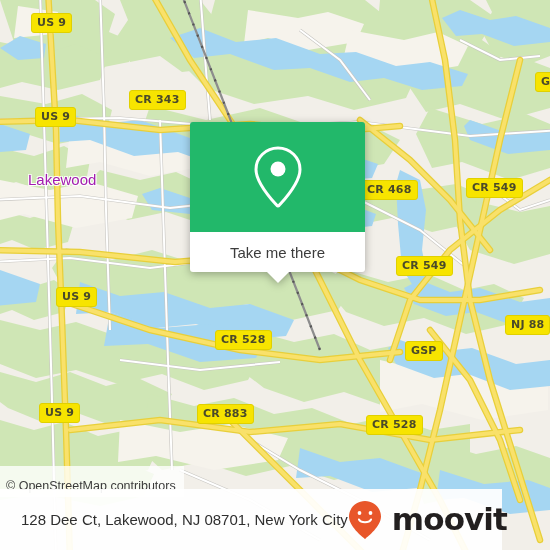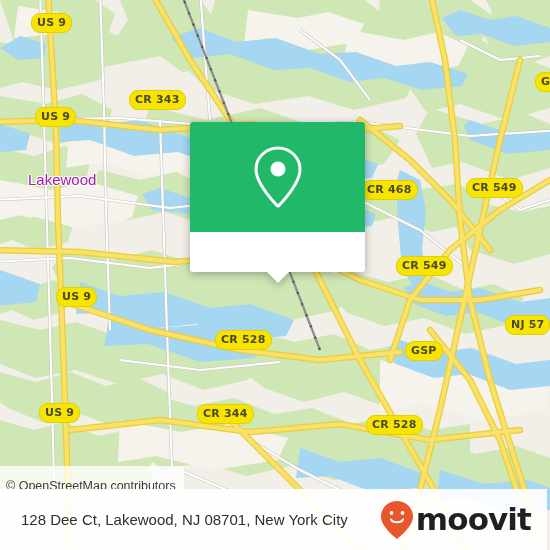--- a/index.html
+++ b/index.html
@@ -27,21 +27,21 @@
     overflow: hidden;
     background: #f2efe9;
   }
   #map svg { display: block; }
 
   
   .shield {
     position: absolute;
     background: #f7e400;
     border: 1.5px solid #e0d000;
-    border-radius: 9px;
+    border-radius: 3px;
     color: #4a4a2a;
     font-family: "DejaVu Sans", sans-serif;
     font-weight: bold;
     font-size: 11px;
     line-height: 1;
     padding: 3px 5px 4px 5px;
     white-space: nowrap;
     letter-spacing: 0.2px;
     box-sizing: border-box;
   }
@@ -114,39 +114,39 @@
     color: #3b3b3b;
     font-size: 12.5px;
     font-family: "Liberation Sans", sans-serif;
   }
 
   
   #footer {
     position: absolute;
     left: 0;
     top: 489px;
-    width: 547px;
+    width: 502px;
     height: 61px;
     background: rgba(255,255,255,.93);
     display: flex;
     align-items: center;
     box-sizing: border-box;
     padding: 0 16px 0 21px;
   }
   #footer-address {
     color: #2f2f2f;
     font-size: 15px;
     white-space: nowrap;
     font-family: "Liberation Sans", sans-serif;
   }
   #brand {
     margin-left: auto;
     display: flex;
     align-items: center;
-    gap: 2px;
+    gap: 10px;
   }
   #brand-wordmark {
     color: #221f1f;
     font-size: 31px;
     font-weight: bold;
     letter-spacing: -0.9px;
     font-family: "DejaVu Sans", sans-serif;
     line-height: 1;
   }
 </style>
@@ -300,40 +300,41 @@
     <div class="place-label" style="left:28px; top:171px;">Lakewood</div>
 
     <div class="shield" style="left:31px; top:13px;">US 9</div>
     <div class="shield" style="left:129px; top:90px;">CR 343</div>
     <div class="shield" style="left:35px; top:107px;">US 9</div>
     <div class="shield" style="left:535px; top:72px;">GSP</div>
     <div class="shield" style="left:361px; top:180px;">CR 468</div>
     <div class="shield" style="left:466px; top:178px;">CR 549</div>
     <div class="shield" style="left:396px; top:256px;">CR 549</div>
     <div class="shield" style="left:56px; top:287px;">US 9</div>
-    <div class="shield" style="left:505px; top:315px;">NJ 57</div>
+    <div class="shield" style="left:505px; top:315px;">NJ 88</div>
     <div class="shield" style="left:215px; top:330px;">CR 528</div>
     <div class="shield" style="left:405px; top:341px;">GSP</div>
     <div class="shield" style="left:39px; top:403px;">US 9</div>
-    <div class="shield" style="left:197px; top:404px;">CR 344</div>
+    <div class="shield" style="left:197px; top:404px;">CR 883</div>
     <div class="shield" style="left:366px; top:415px;">CR 528</div>
 
     <div id="attribution">
       <span>© OpenStreetMap contributors</span>
     </div>
   </div>
 
   <div id="callout">
     <div id="callout-top">
       <svg width="56" height="66" viewBox="0 0 56 66">
         <path d="M28 4 C15.8 4 6 13.6 6 25.4 C6 39 22 56 27 61.6 C27.5 62.2 28.5 62.2 29 61.6 C34 56 50 39 50 25.4 C50 13.6 40.2 4 28 4 Z" fill="none" stroke="#ffffff" stroke-width="3"></path>
         <circle cx="28" cy="25" r="7.5" fill="#ffffff"></circle>
       </svg>
     </div>
     <div id="callout-bottom">
+      <span id="callout-label">Take me there</span>
       <div id="callout-pointer"></div>
     </div>
   </div>
 
   <div id="footer">
     <span id="footer-address">128 Dee Ct, Lakewood, NJ 08701, New York City</span>
     <div id="brand">
       <svg width="34" height="40" viewBox="0 0 34 40">
         <path d="M17 1 C8.2 1 1 8 1 16.6 C1 26.4 14 36.6 16.2 38.4 C16.7 38.8 17.3 38.8 17.8 38.4 C20 36.6 33 26.4 33 16.6 C33 8 25.8 1 17 1 Z" fill="#e8562a"></path>
         <circle cx="11.5" cy="13" r="1.9" fill="#ffffff"></circle>

